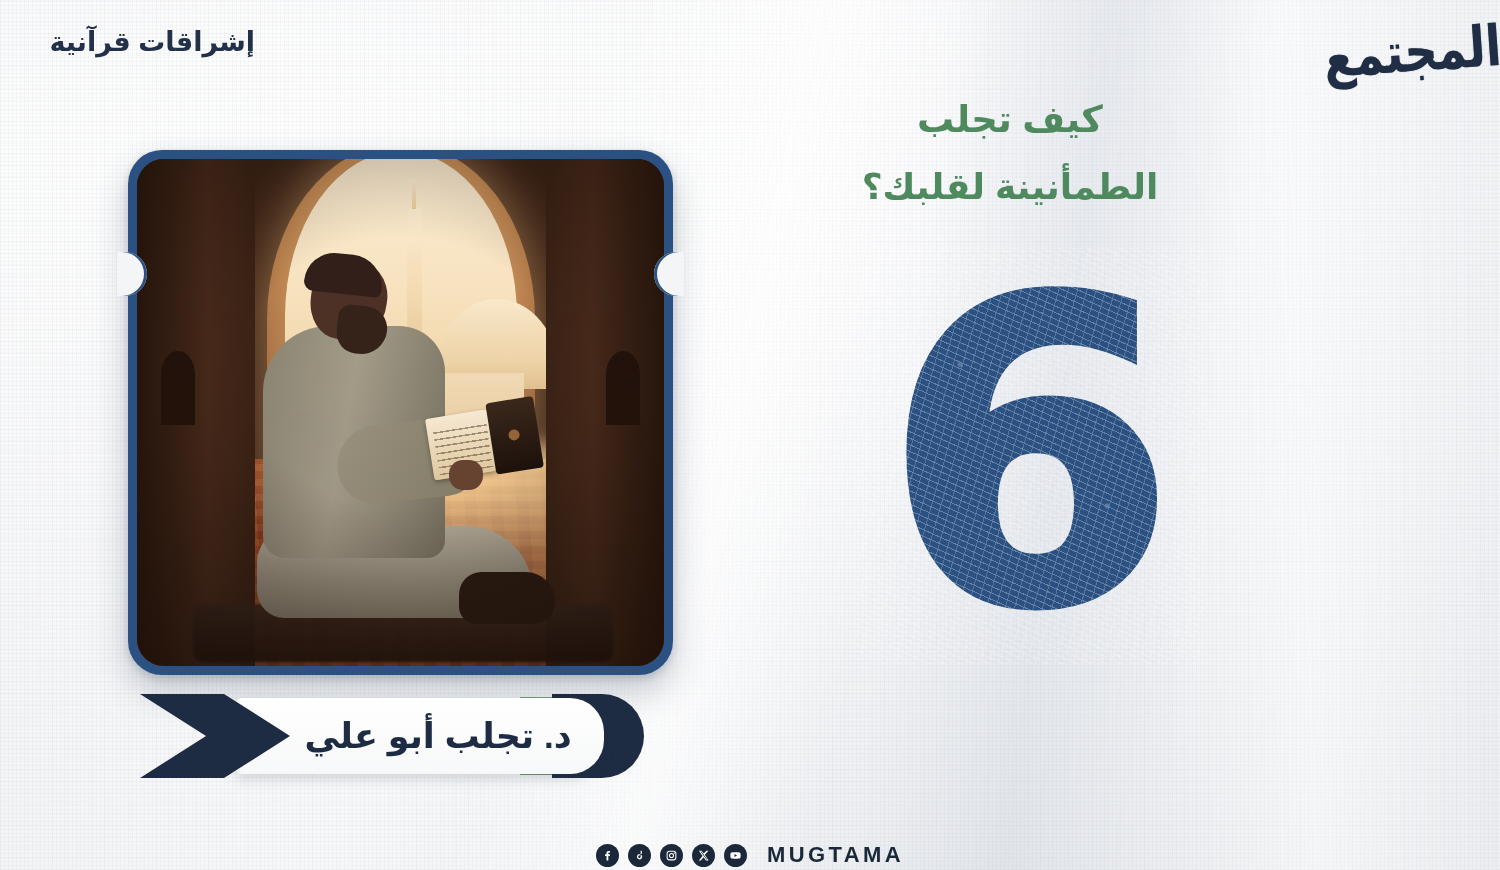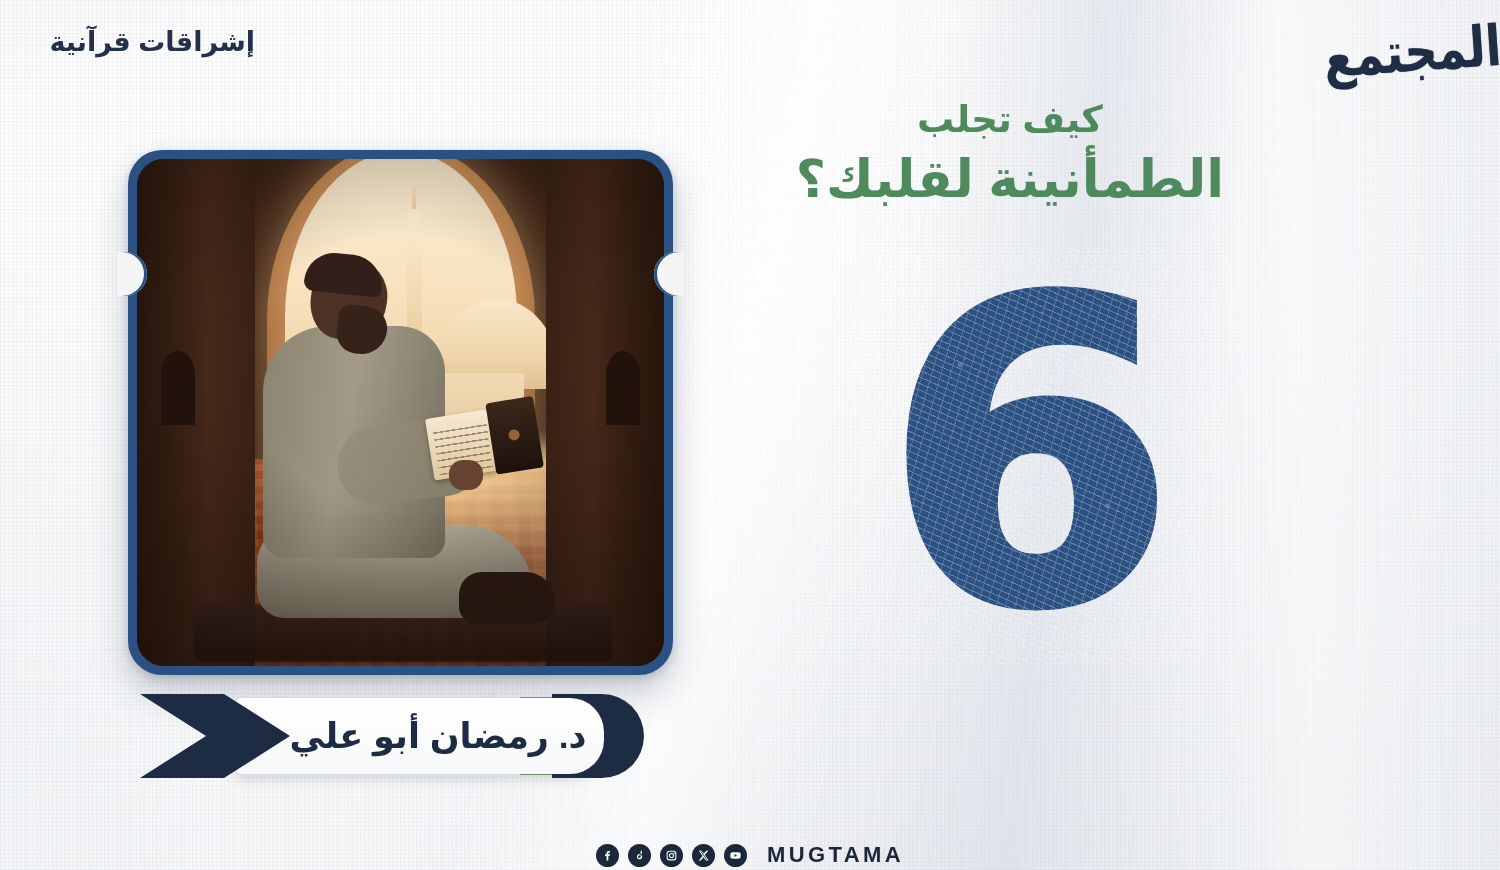--- a/index.html
+++ b/index.html
@@ -260,21 +260,21 @@
     direction:rtl;font-size:35px;font-weight:700;color:#1e2c43;letter-spacing:.2px;
     white-space:nowrap;
   }
 
   
   .headline{
     right:180px;top:96px;width:620px;text-align:center;direction:rtl;
     color:#4f8a5f;font-weight:700;line-height:1.30;
   }
   .hl-1{font-size:37px;}
-  .hl-2{font-size:52px;margin-top:2px;}
+  .hl-2{font-size:36px;margin-top:20px;}
 
   .bignum{
     right:300px;top:272px;width:340px;height:368px;
     display:flex;align-items:center;justify-content:center;
   }
   .bignum span{
     font-family:"DejaVu Sans","Liberation Sans",sans-serif;
     font-size:420px;line-height:.80;font-weight:700;color:#2b5182;
     -webkit-text-stroke:7px #2b5182;
     text-shadow:
@@ -373,21 +373,21 @@
     </div>
     <div class="notch l"></div>
     <div class="notch r"></div>
   </div>
 
   <div class="layer ribbon">
     <div class="rb-green"></div>
     <div class="rb-navy-cap"></div>
     <div class="rb-body"></div>
     <div class="rb-chevron"></div>
-    <div class="rb-text">د. رمضان أبو علي</div>
+    <div class="rb-text">د. تجلب أبو علي</div>
   </div>
 
   <div class="layer headline">
     <div class="hl-1">كيف تجلب</div>
     <div class="hl-2">الطمأنينة لقلبك؟</div>
   </div>
 
   <div class="layer bignum">
     <span>6</span>
   </div>

